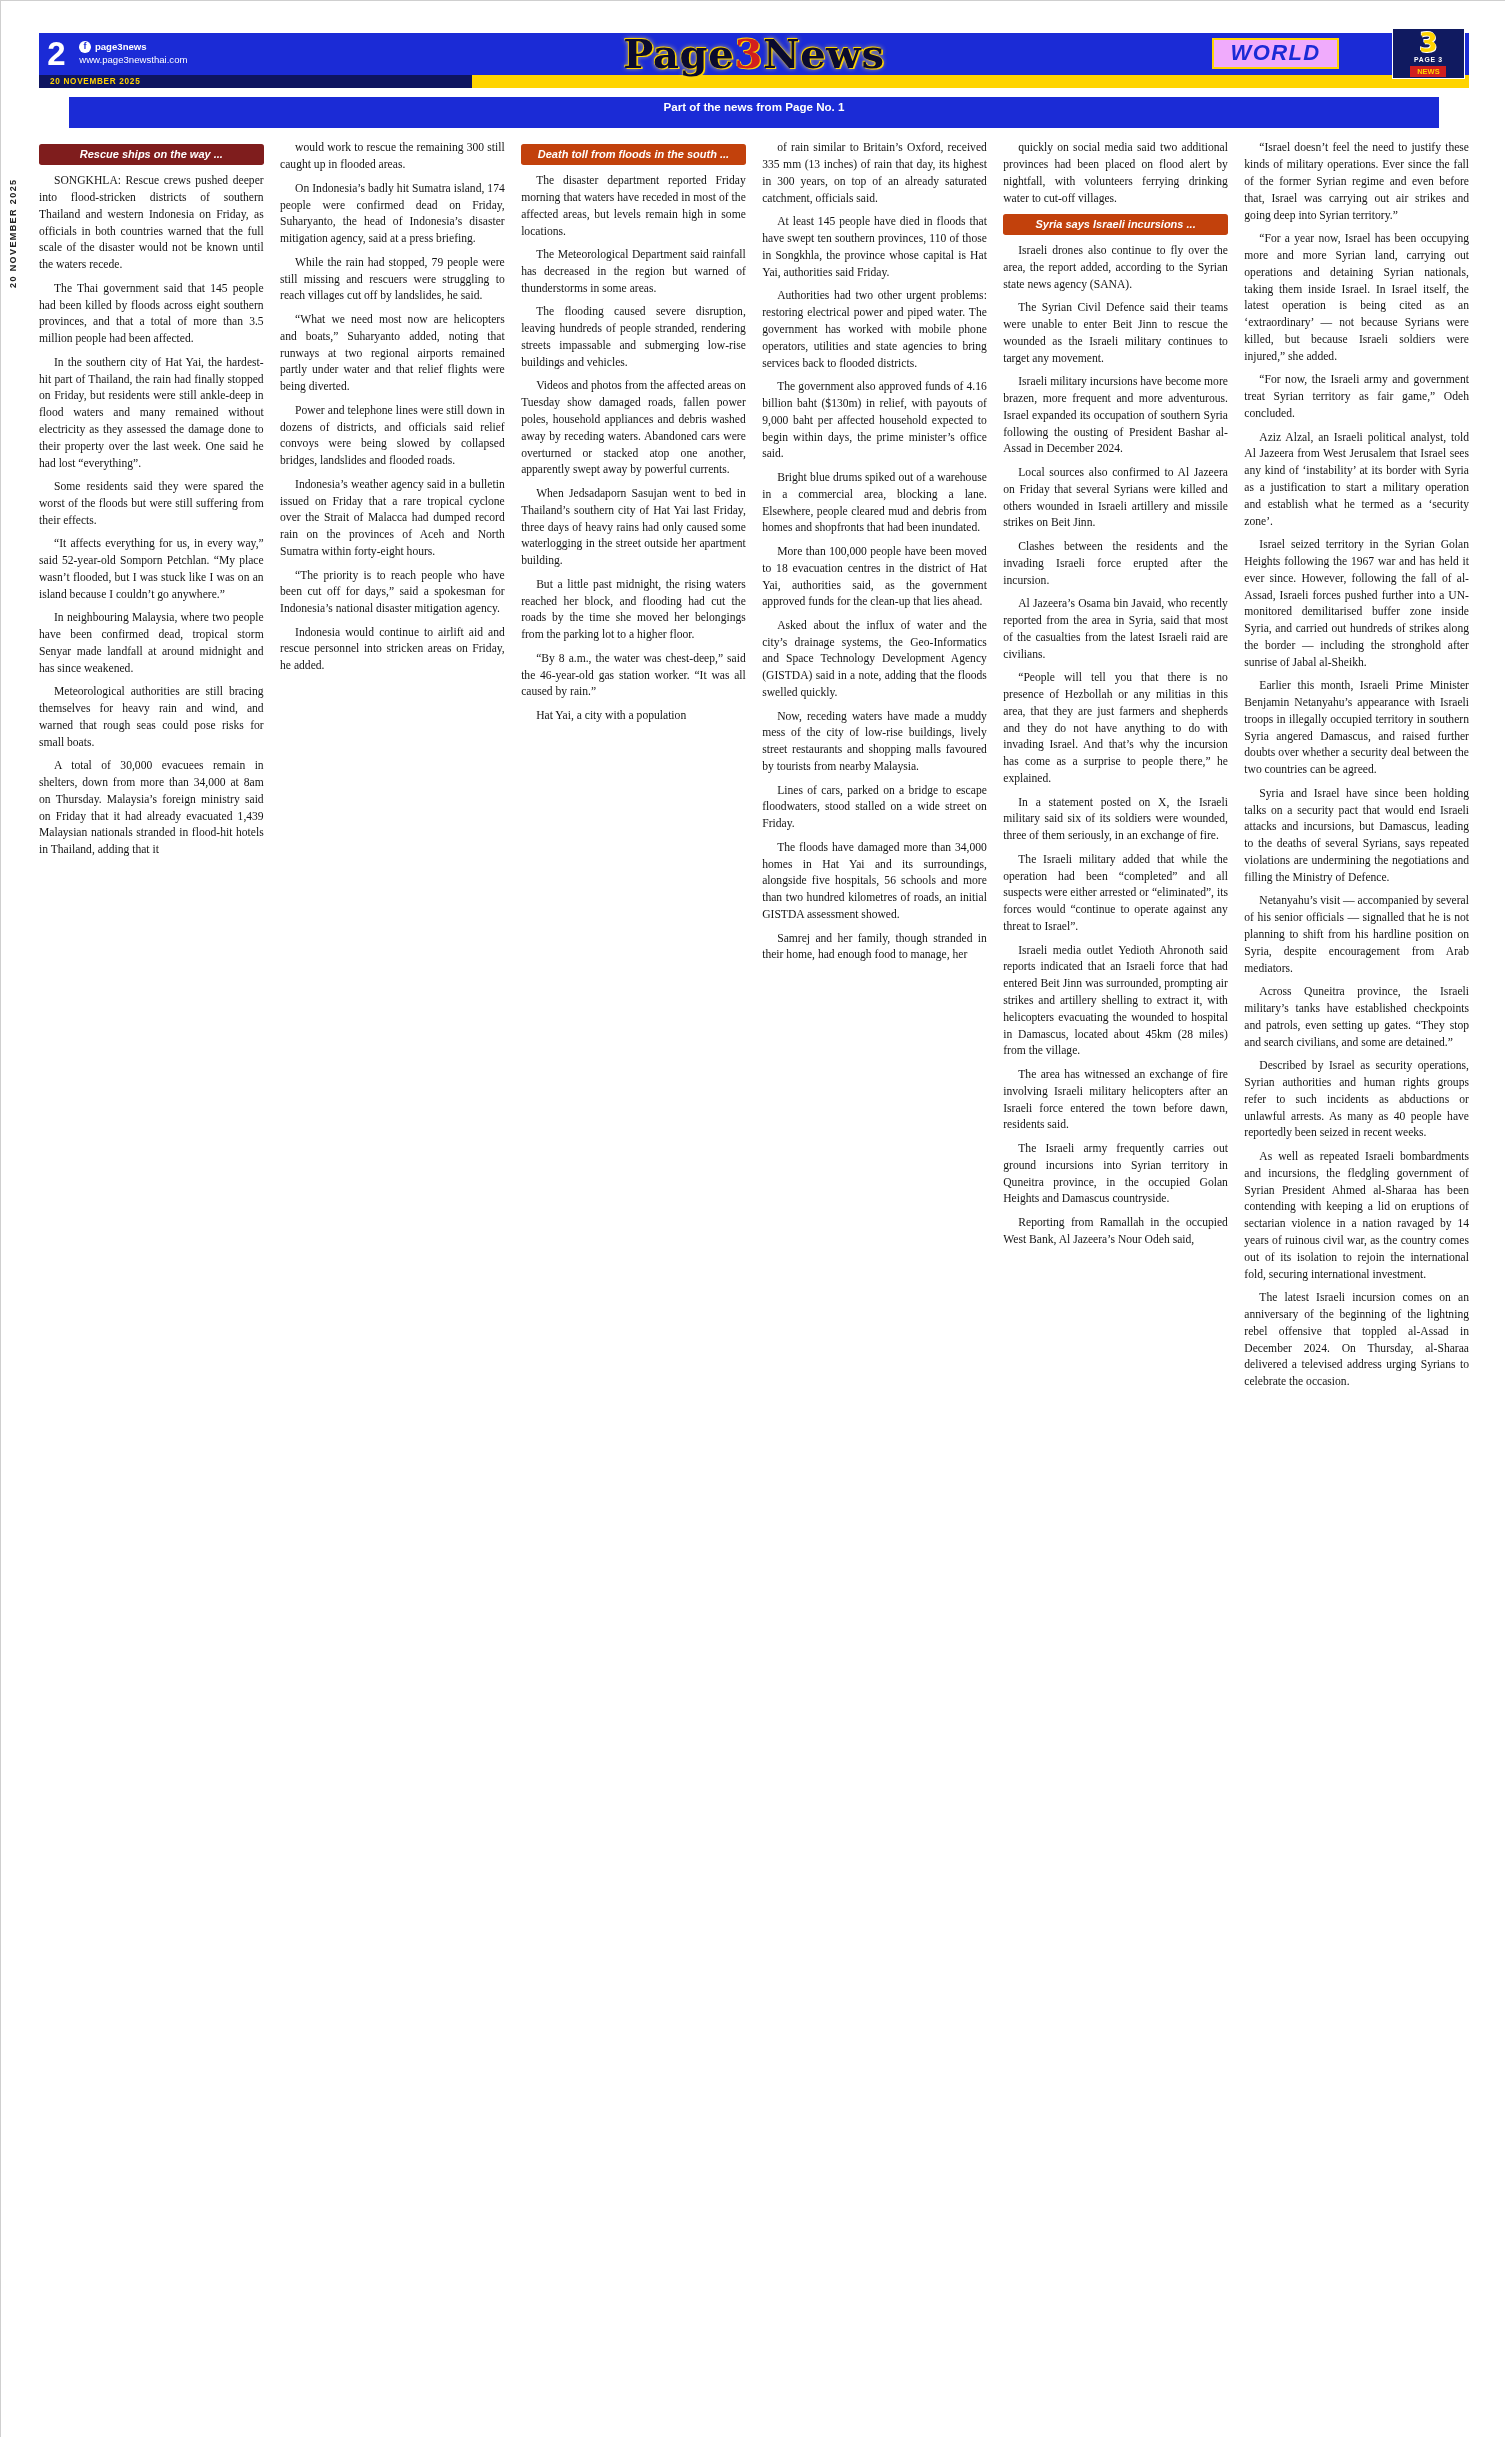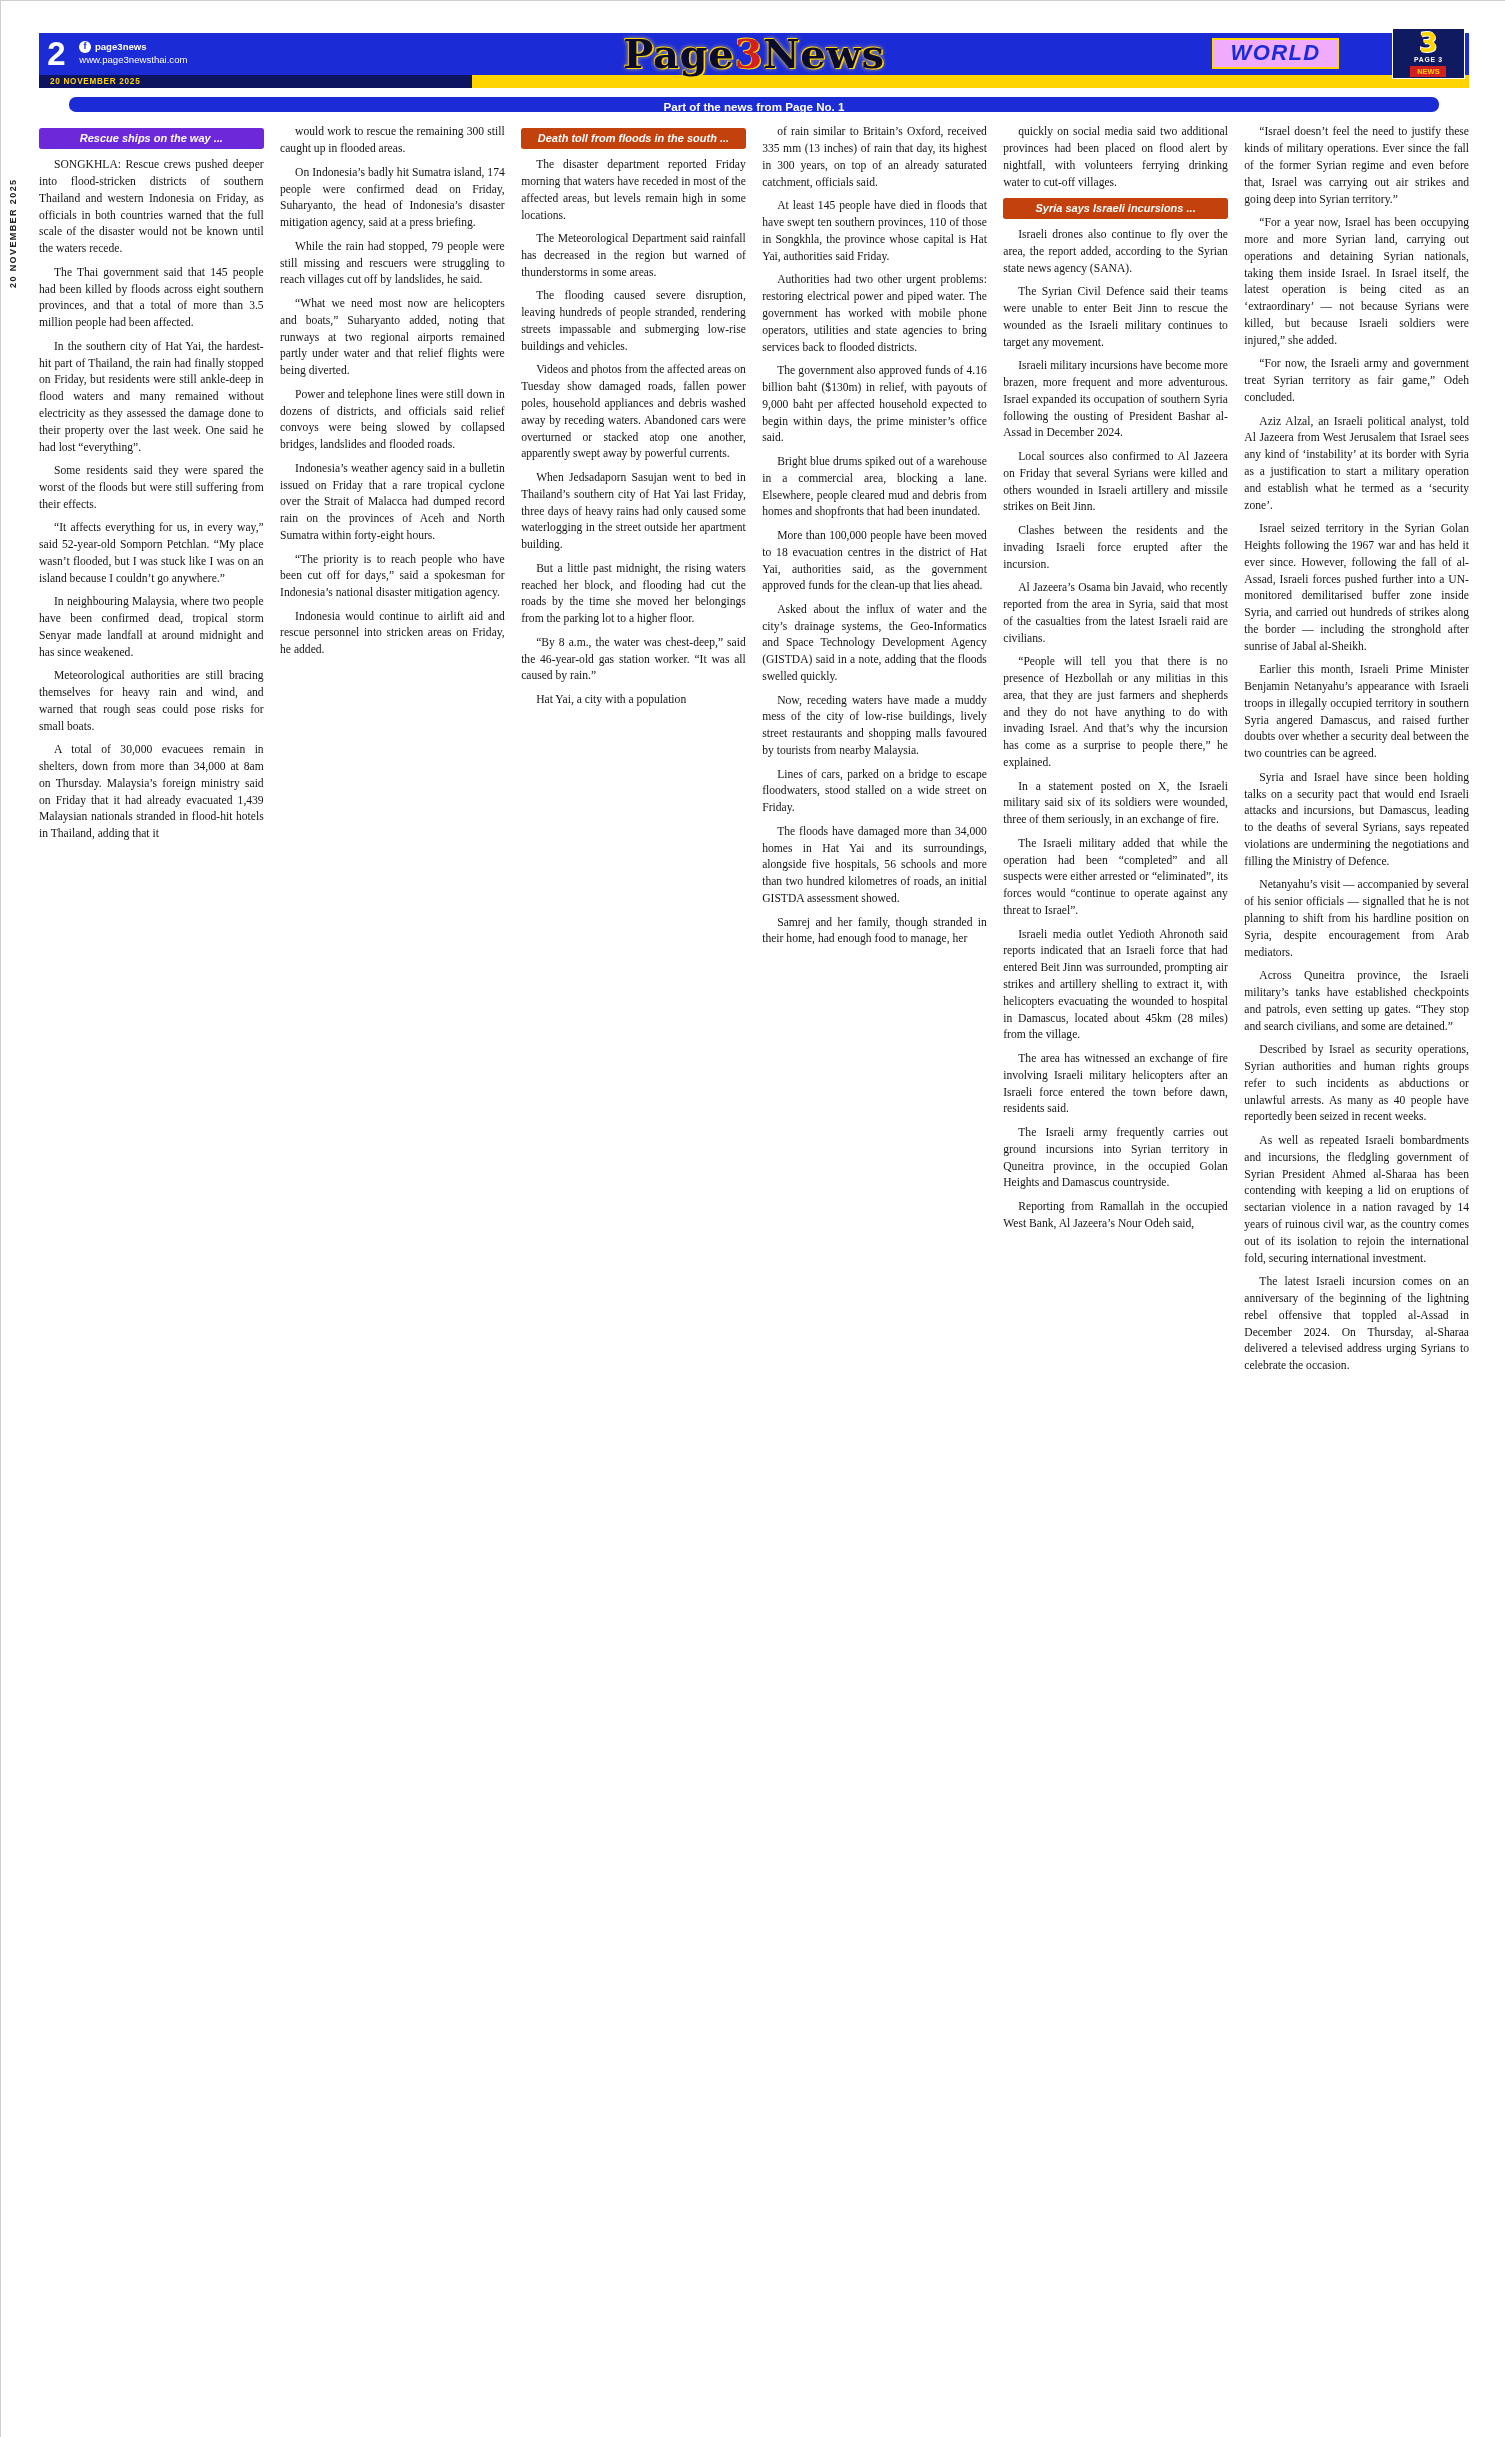--- a/index.html
+++ b/index.html
@@ -27,31 +27,31 @@
               text-shadow:0.7px 0.7px 0 #fff,-0.7px -0.7px 0 #fff;}
   .logo .l1{font:bold 6.8px/1.1 "Liberation Sans",sans-serif;color:#fff;letter-spacing:0.7px;}
   .logo .l2{display:inline-block;margin-top:1.4px;background:#d21f1f;color:#ffd400;
             font:bold 7.5px/1.2 "Liberation Sans",sans-serif;padding:0.7px 6.8px;}
   
   .datestrip{margin:0 38px;display:flex;height:13px;}
   .date-left{background:#0e1560;color:#ffd400;font:bold 8.2px/13px "Liberation Sans",sans-serif;
              padding:0 11px;min-width:411px;letter-spacing:0.7px;}
   .date-right{flex:1;background:#ffd400;}
   
-  .strap{margin:9.6px 68px 0;height:15px;background:#1b2bd6;border-radius:7px;
+  .strap{margin:9.6px 68px 0;height:31px;background:#1b2bd6;border-radius:0;
          color:#fff;text-align:center;font:bold 11.6px/20.5px "Liberation Sans",sans-serif;}
   
   .cols{margin:12.3px 38px 0;display:flex;gap:16.4px;align-items:flex-start;}
   .col{flex:1;min-width:0;}
   .p{font:11.6px/1.45 "Liberation Serif",serif;color:#141414;text-align:justify;
      margin:0 0 6.8px;text-indent:15px;}
   .subhead,.subhead-dark{color:#fff;font:bold italic 11px/1.25 "Liberation Sans",sans-serif;
      text-align:center;padding:3.4px 5.5px;border-radius:2.7px;margin:4.1px 0 8.2px;}
   .subhead{background:#c2410c;font-style:italic;}
-  .subhead-dark{background:#6d28d9;}
+  .subhead-dark{background:#7f1d1d;}
   .side-date{position:absolute;left:6.8px;top:287px;transform:rotate(-90deg);
              transform-origin:left top;font:bold 9px "Liberation Sans",sans-serif;
              color:#222;letter-spacing:1.4px;white-space:nowrap;}
 </style>
 </head>
 <body>
 
 <div class="sheet">
 
   <div class="band">

